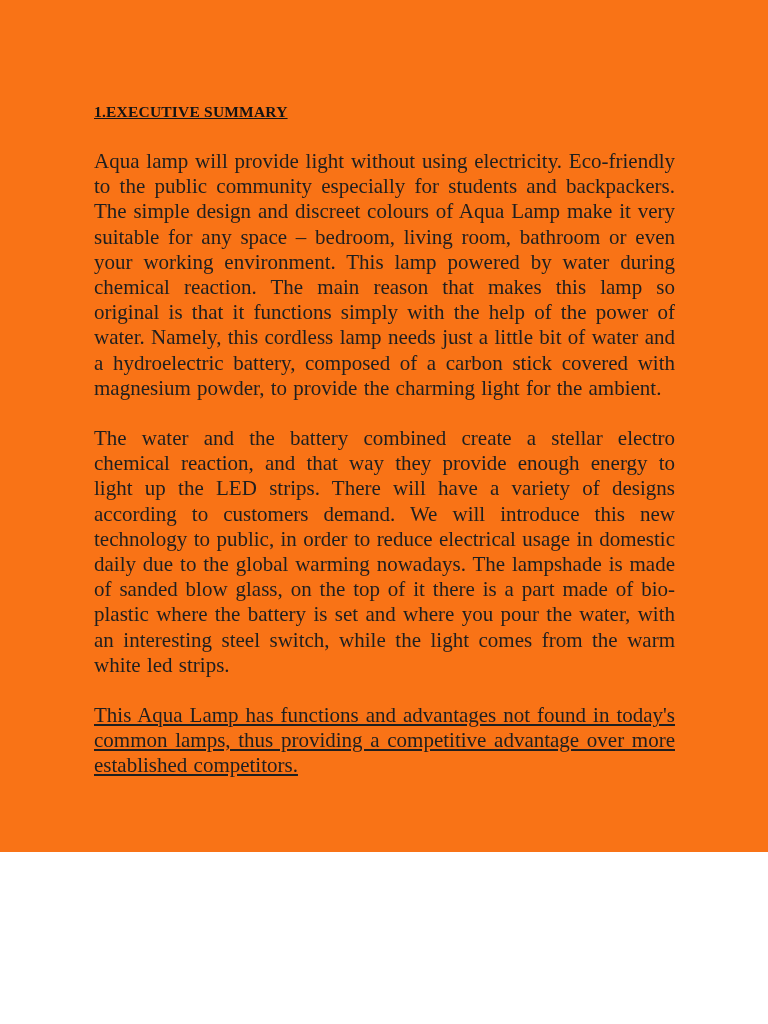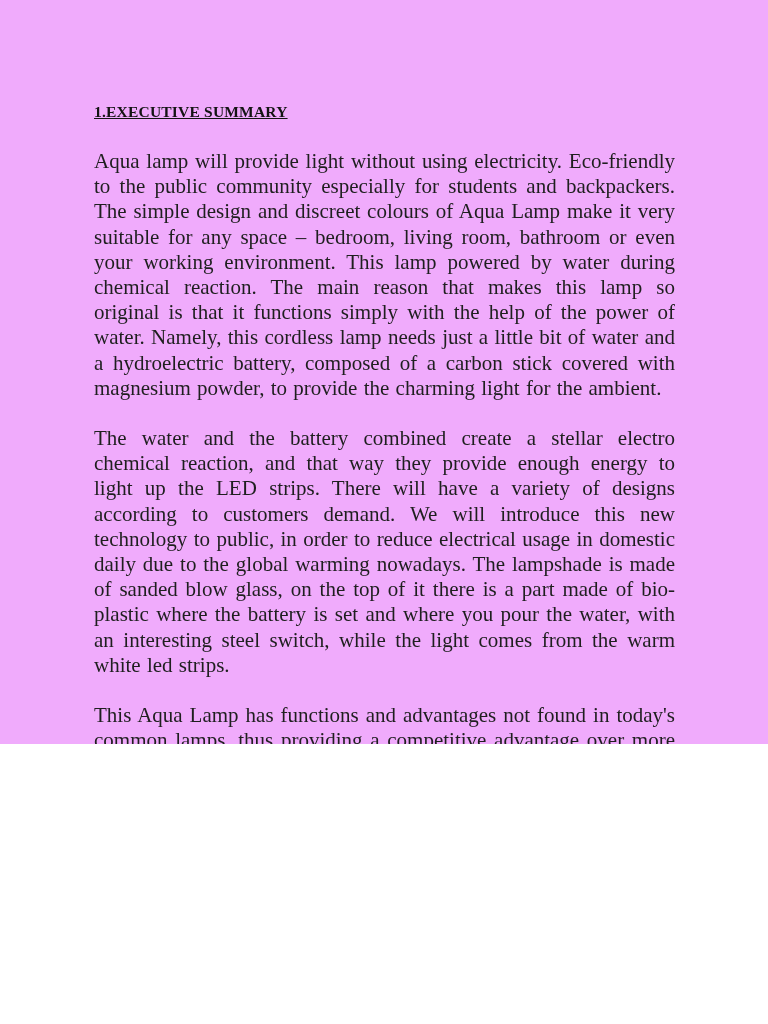--- a/index.html
+++ b/index.html
@@ -3,22 +3,22 @@
 <meta charset="utf-8">
 <style>
   html, body {
     margin: 0;
     padding: 0;
     background: #ffffff;
   }
   .page {
     position: relative;
     width: 768px;
-    height: 744px;
-    background: #f0abfc;
+    height: 852px;
+    background: #f97316;
     font-family: "Liberation Serif", "DejaVu Serif", serif;
     color: #1f1f1f;
     overflow: hidden;
     box-sizing: border-box;
     padding-left: 37px;
   }
   .content {
     position: absolute;
     top: 103px;
     left: 94px;
@@ -34,20 +34,21 @@
   }
   .doc-paragraph {
     font-size: 21px;
     line-height: 25.2px;
     text-align: justify;
     margin: 0 0 25px 0;
     word-spacing: 1px;
   }
   .doc-paragraph:last-of-type {
     margin-bottom: 0;
+    text-decoration: underline;
   }
   .section-2 {
     margin-top: 268px;
   }
 </style>
 </head>
 <body>
 
 <div class="page">
   <div class="content">

